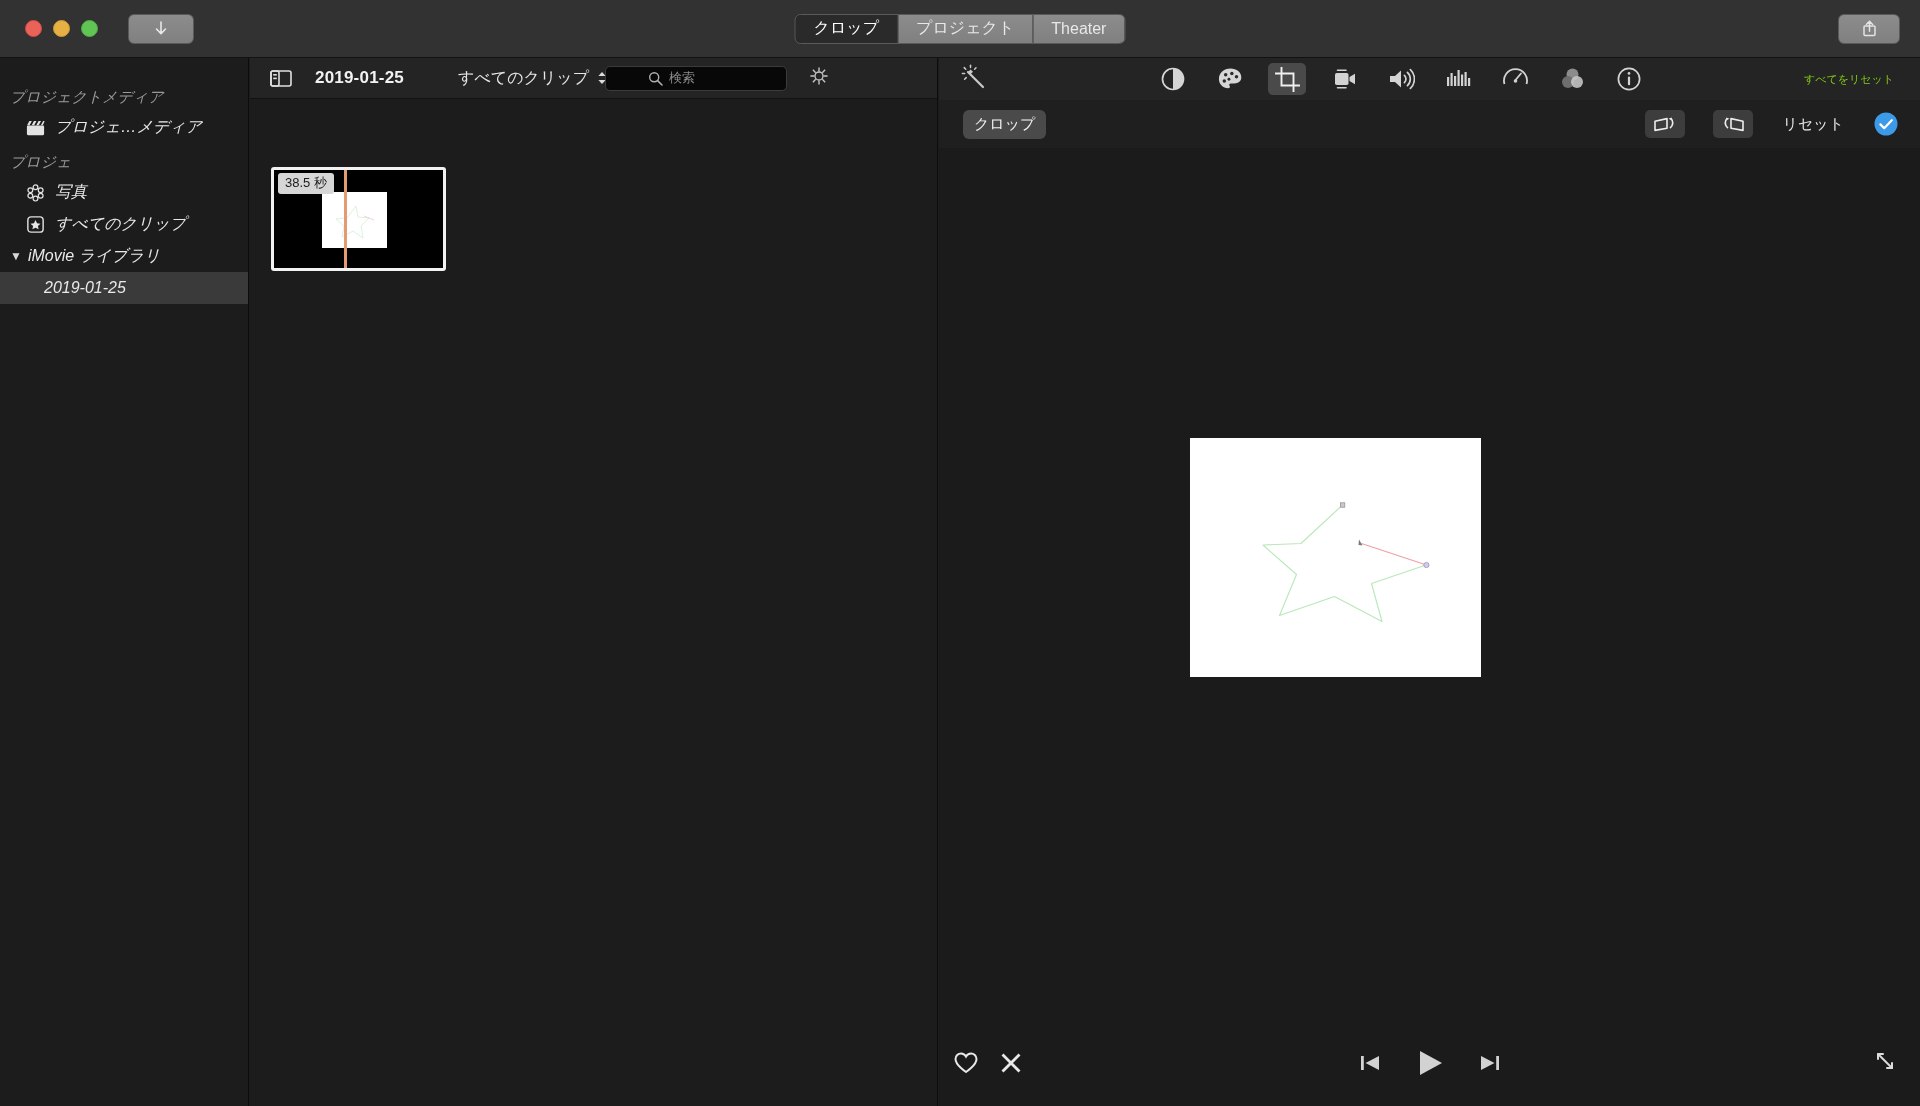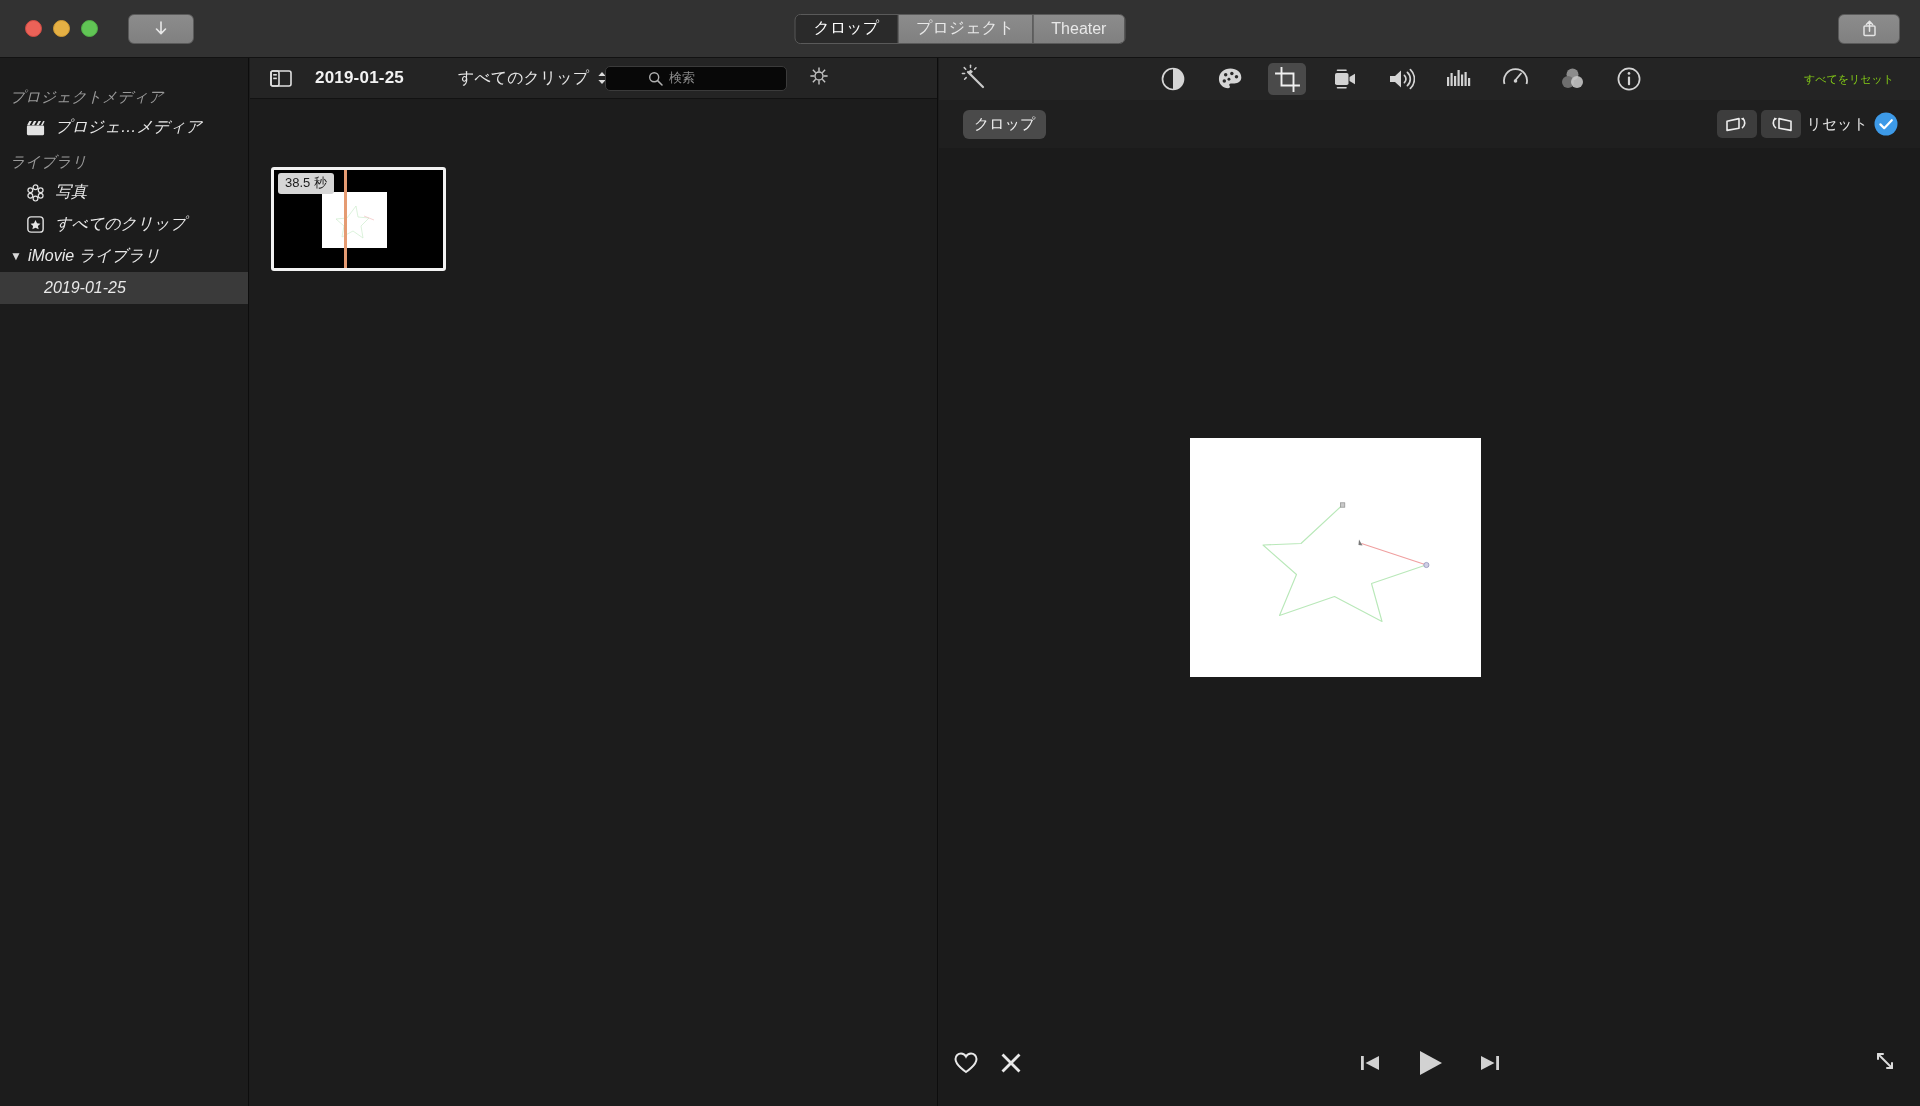--- a/index.html
+++ b/index.html
@@ -161,21 +161,21 @@
     position: relative; height: 48px; width: 100%;
     background: #1f1f1f;
     display: flex; align-items: center;
   }
   .crop-btn {
     margin-left: 24px; background: #4a4a4a; color: #f0f0f0;
     font-size: 15px; border-radius: 6px; padding: 5px 11px; cursor: default;
   }
   .crop-right {
     position: absolute; right: 22px;
-    display: flex; align-items: center; gap: 4px;
+    display: flex; align-items: center; gap: 28px;
   }
   .rot-btn {
     width: 40px; height: 28px; background: #3d3d3d; border-radius: 5px;
     display: flex; align-items: center; justify-content: center; cursor: default;
   }
   .reset-lbl { color: #e6e6e6; font-size: 15px; cursor: default; margin: 0 2px; }
   .apply-check { width: 24px; height: 24px; cursor: default; }
 
   .stage {
     position: absolute; left: 0; top: 90px; width: 981px; height: 871px;
@@ -237,21 +237,21 @@
 
     <div class="side-head">プロジェクトメディア</div>
     <div class="side-row">
       <svg class="side-ic" viewBox="0 0 22 22">
         <rect x="2" y="9" width="18" height="10" rx="1.2" fill="#e3e3e3"></rect>
         <path d="M2.2 8.6 L4.6 4.2 L7.2 4.2 L4.8 8.6 Z M7 8.6 L9.4 4.2 L12 4.2 L9.6 8.6 Z M11.8 8.6 L14.2 4.2 L16.8 4.2 L14.4 8.6 Z M16.6 8.6 L19 4.2 L20.6 4.4 L18.6 8.6 Z" fill="#e3e3e3"></path>
       </svg>
       <span>プロジェ…メディア</span>
     </div>
 
-    <div class="side-head">ライブラリ</div>
+    <div class="side-head">プロジェ</div>
     <div class="side-row">
       <svg class="side-ic" viewBox="0 0 22 22">
         <g fill="none" stroke="#e0e0e0" stroke-width="1.3">
           <circle cx="11" cy="5.6" r="2.5"></circle>
             <circle cx="16.4" cy="8.6" r="2.5"></circle>
           <circle cx="16.4" cy="14.4" r="2.5"></circle>
             <circle cx="11" cy="17.4" r="2.5"></circle>
           <circle cx="5.6" cy="14.4" r="2.5"></circle>
             <circle cx="5.6" cy="8.6" r="2.5"></circle>
         </g>

